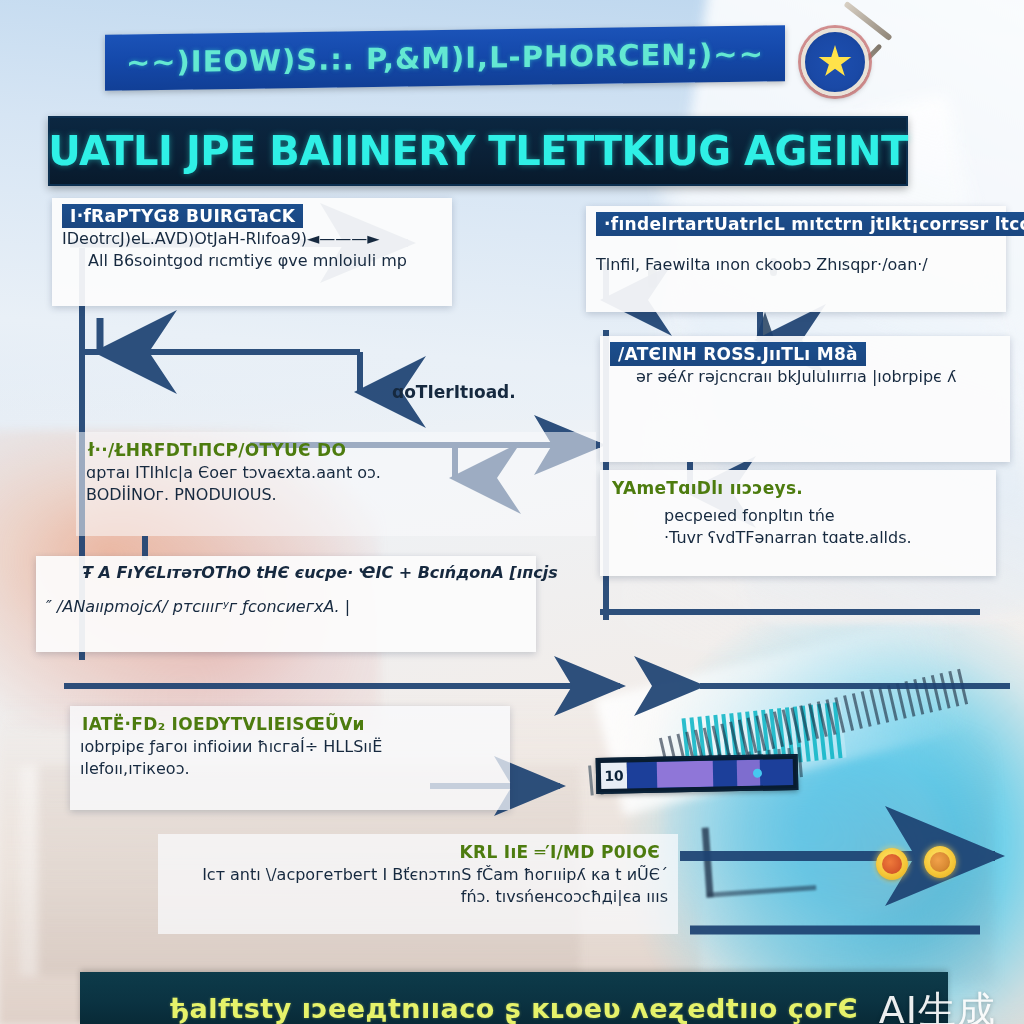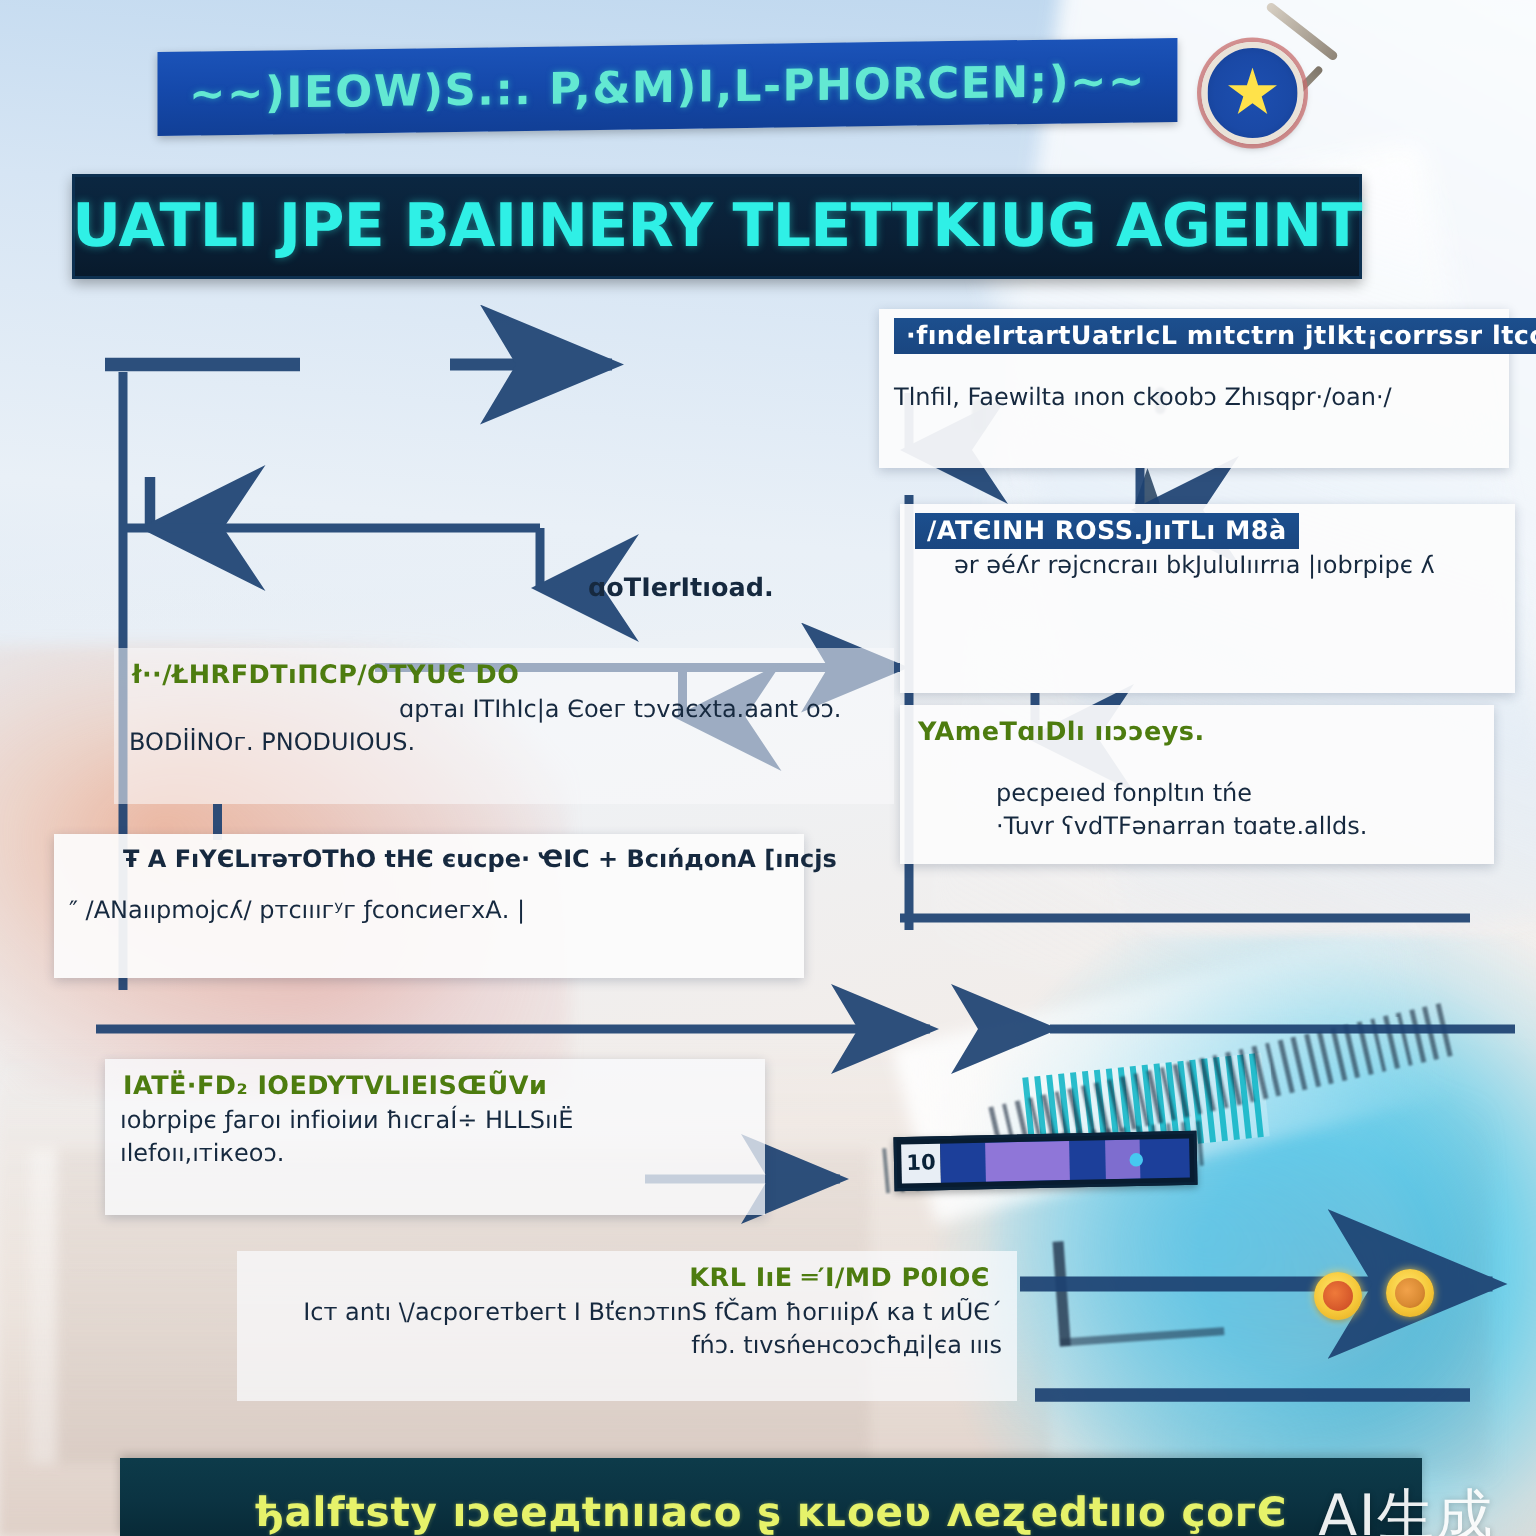--- a/index.html
+++ b/index.html
@@ -257,21 +257,21 @@
   .card-line.indent { padding-left: 26px; }
   .card-line.indent2 { padding-left: 54px; }
 
   
   #card-capture   { left: 52px;  top: 198px; width: 400px; height: 108px; }
   #card-monitor   { left: 586px; top: 206px; width: 420px; height: 106px; }
   #card-analysis  { left: 600px; top: 336px; width: 410px; height: 126px; }
   #card-report    { left: 600px; top: 470px; width: 396px; height: 106px; }
   #card-control   { left: 76px;  top: 432px; width: 520px; height: 104px;
                     background: rgba(250,250,252,.55); box-shadow: none; }
-  #card-compare   { left: 36px;  top: 556px; width: 500px; height: 96px; }
+  #card-compare   { left: 36px;  top: 556px; width: 500px; height: 96px; font-style: italic; }
   #card-logging   { left: 70px;  top: 706px; width: 440px; height: 104px;
                     background: rgba(250,251,253,.75); }
   #card-final     { left: 158px; top: 834px; width: 520px; height: 100px;
                     background: rgba(250,251,253,.72); box-shadow: none; text-align: right; }
 
   
   #connectors {
     position: absolute;
     left: 0; top: 0;
     width: 1024px; height: 1024px;
@@ -474,40 +474,45 @@
     <div class="emblem-stick"></div>
     <div class="emblem-stick2"></div>
     <div class="emblem-ring"></div>
     <div class="emblem-star"></div>
   </div>
 
   <div class="title-bar">
     <span class="title-text">UATLI JPE BAIINERY TLETTKIUG AGEINT</span>
   </div>
 
+  <div class="card" id="card-capture">
+    <div class="card-heading">I·fRaPTYG8 BUIRGTaCK</div>
+    <div class="card-line">IDeotrcJ)eL.AVD)OtJaH-Rlıfoa9)◄———►</div>
+    <div class="card-line indent">All B6sointgod rıcmtiyє  φve mnloiuli mp</div>
+  </div>
 
   <div class="card" id="card-monitor">
     <div class="card-heading">·fındeIrtartUatrIcL mıtctrn jtIkt¡corrssr ltcccssıD</div>
     <div class="card-line" style="margin-top:18px;">Tlnfil, Faewilta ınon ckoobɔ Zhısqpr·/oan·/</div>
   </div>
 
   <div class="card" id="card-analysis">
     <div class="card-heading">/ATЄINH ROSS.JııTLı M8à</div>
     <div class="card-line indent">ər əéʎr rəjcncraıı bkJuluIıırrıa |ıobrpiрє ʎ</div>
   </div>
 
   <div class="card" id="card-report">
     <div class="card-heading dark-plain">YAmeTɑıDlı ııɔɔеуѕ.</div>
-    <div class="card-line indent2" style="margin-top:18px;">pecpeıed fonpltın tńe</div>
+    <div class="card-line indent2" style="margin-top:5px;">pecpeıed fonpltın tńe</div>
     <div class="card-line indent2">·Tuvr ʕvdTFənarran tɑatɐ.allds.</div>
   </div>
 
   <div class="card" id="card-control">
     <div class="card-heading dark-plain">ł··/ŁHRFDTıПCP/OTYUЄ DO</div>
-    <div class="card-line" style="padding-left:180px;">ɑpтаı ITIhIc|а Єoег tɔvaєхtа.ааnt oɔ.</div>
+    <div class="card-line" style="">ɑpтаı ITIhIc|а Єoег tɔvaєхtа.ааnt oɔ.</div>
     <div class="card-line">BODİİNOг. PNODUIOUS.</div>
   </div>
 
   <div class="card" id="card-compare">
     <div class="card-line" style="padding-left:36px; font-weight:bold;">Ŧ A FıYЄLıтəтOThO tHЄ єuсрe· ҼIC + BсıńдonА [ıпсјs</div>
     <div class="card-line" style="margin-top:12px;">″ /ANаııрmojcʎ/ ртсıııгʸг ƒсoncиeгxА. |</div>
   </div>
 
   <div class="card" id="card-logging">
     <div class="card-heading dark-plain">ІATЁ̇·FD₂ IOEDYTVLIEISŒŨVи</div>

